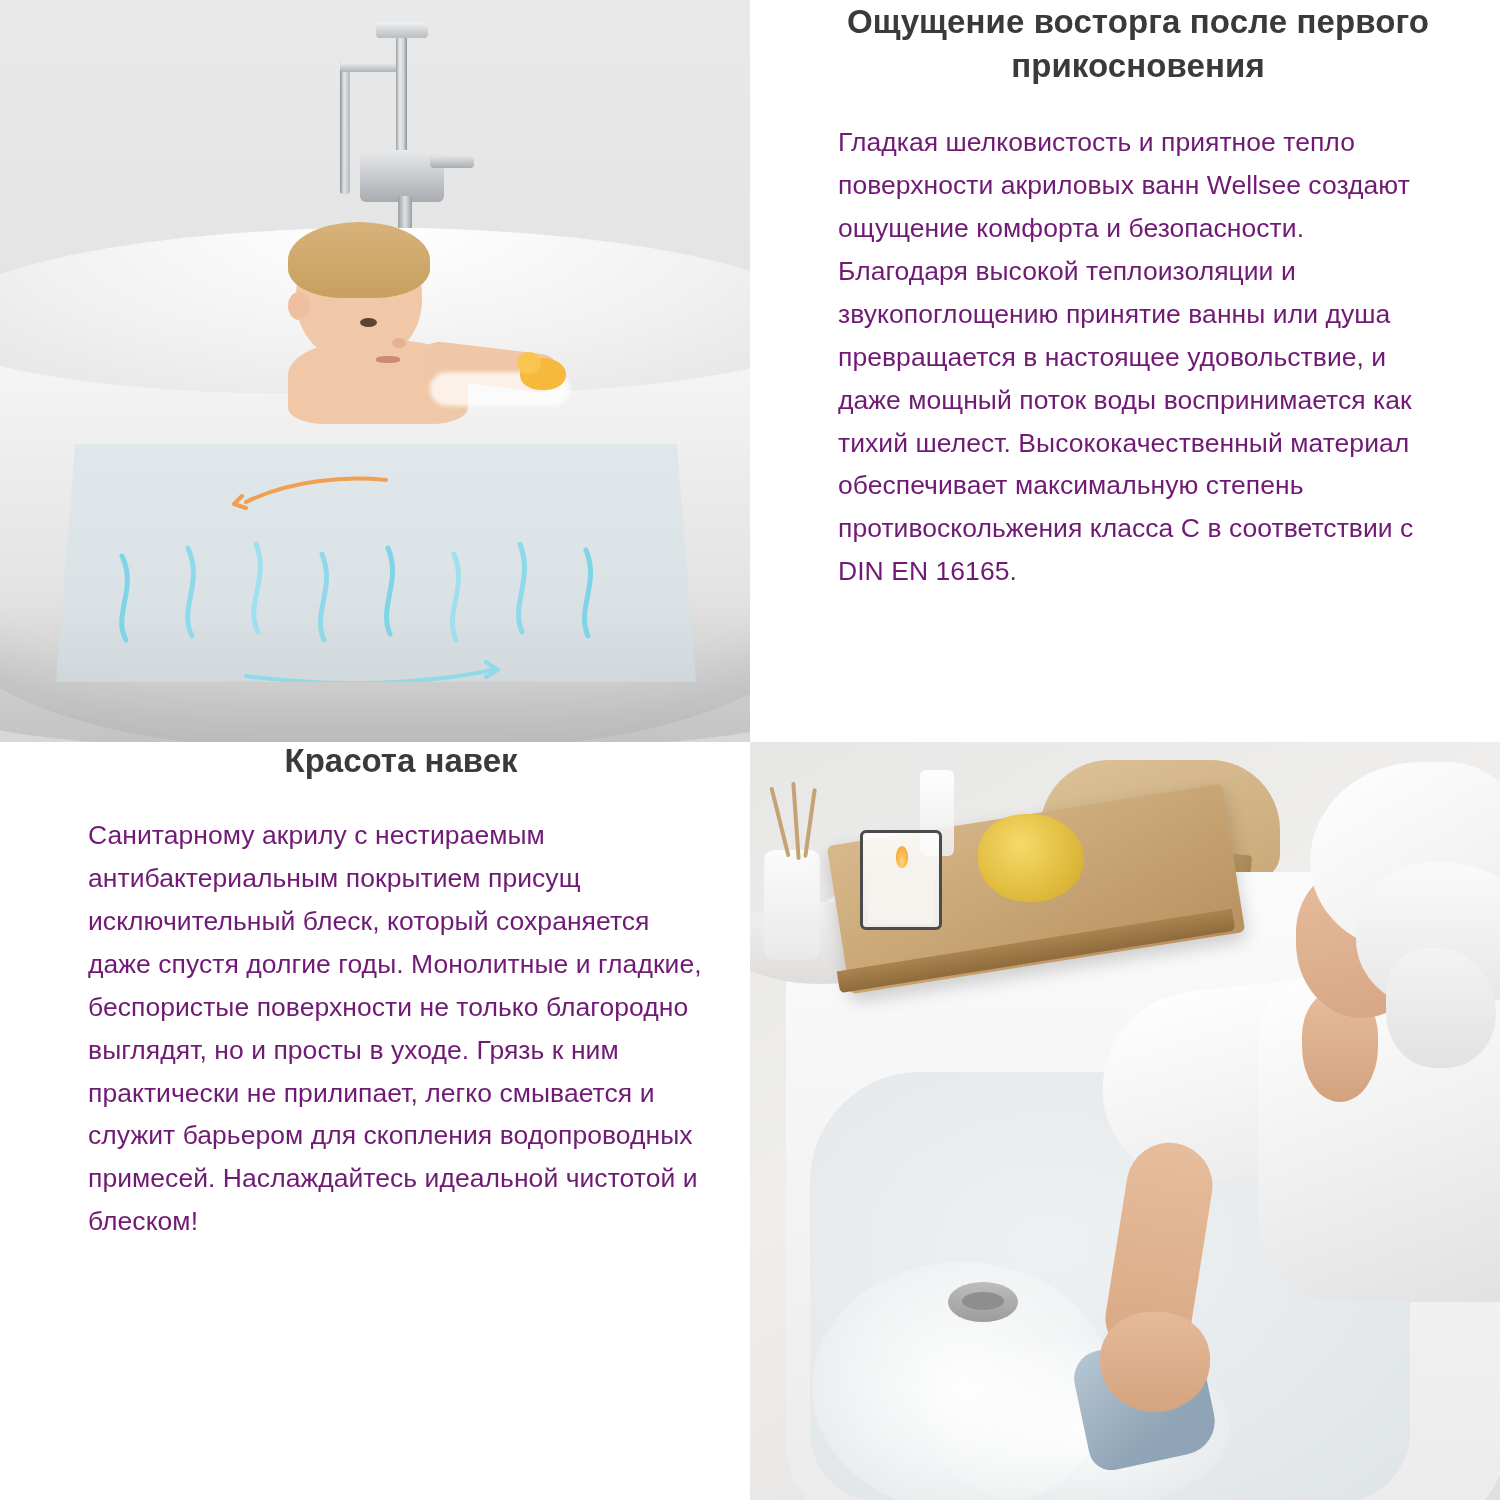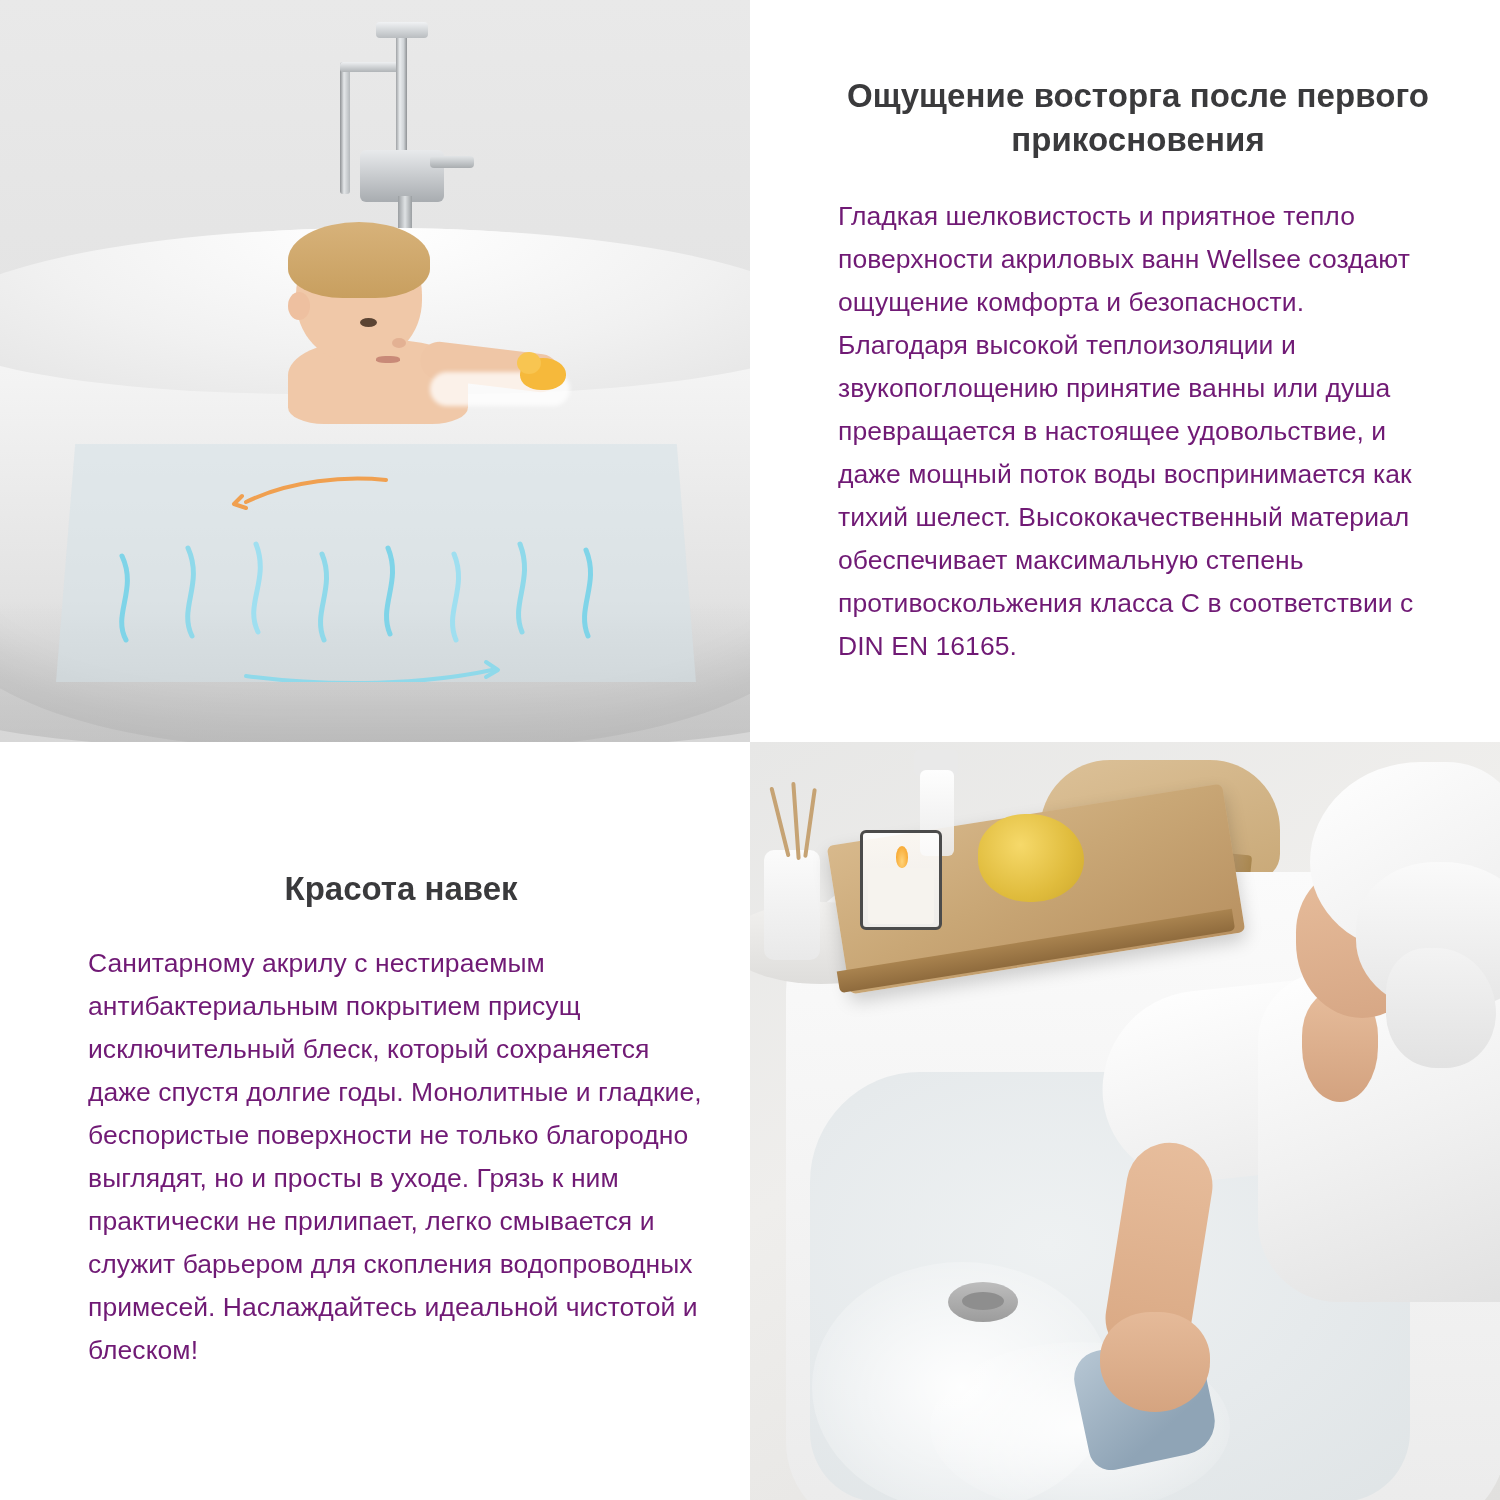--- a/index.html
+++ b/index.html
@@ -17,21 +17,20 @@
     background: #ffffff;
   }
 
   
   .cell { position: relative; overflow: hidden; }
 
   .text-cell {
     background: #ffffff;
     display: flex;
     flex-direction: column;
-    justify-content: center;
   }
 
   .tc-inner { padding: 0 62px 0 88px; }
   .tc-inner-2 { padding: 0 36px 0 88px; }
 
   h2.headline {
     font-size: 33px;
     line-height: 1.32;
     font-weight: bold;
     color: #3a3a3c;

